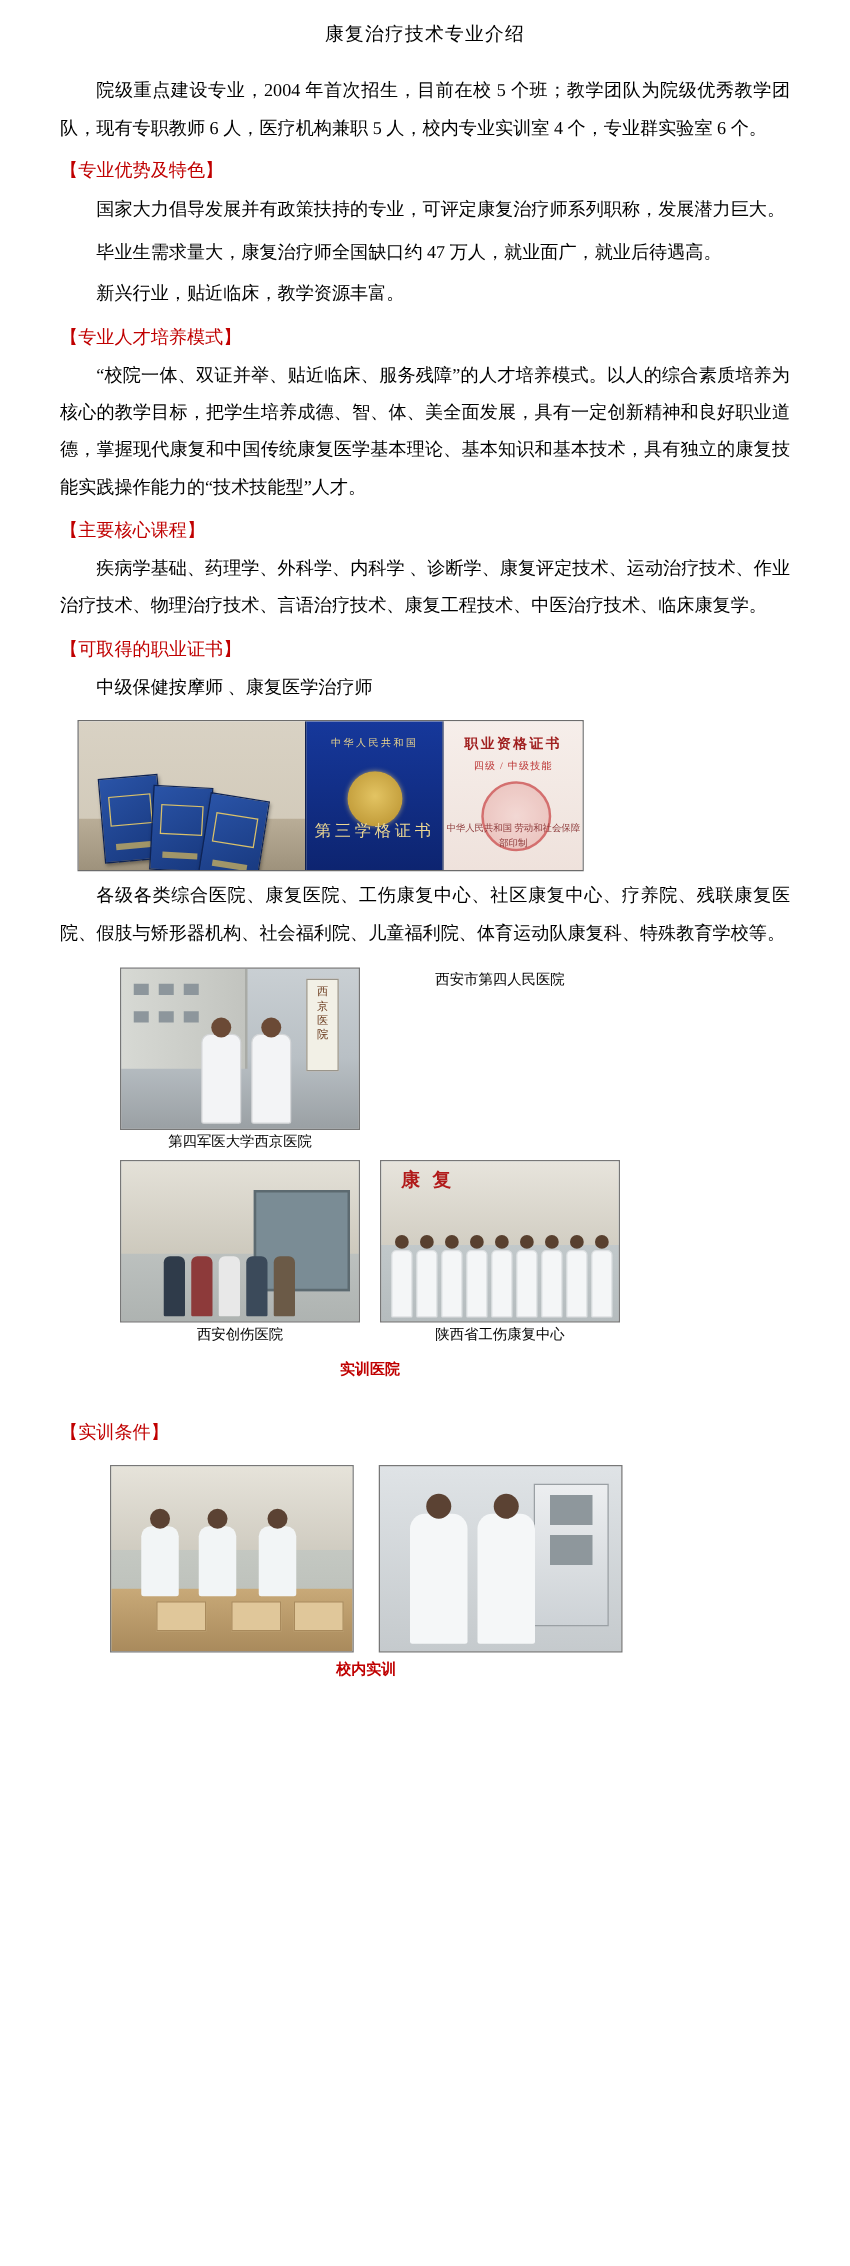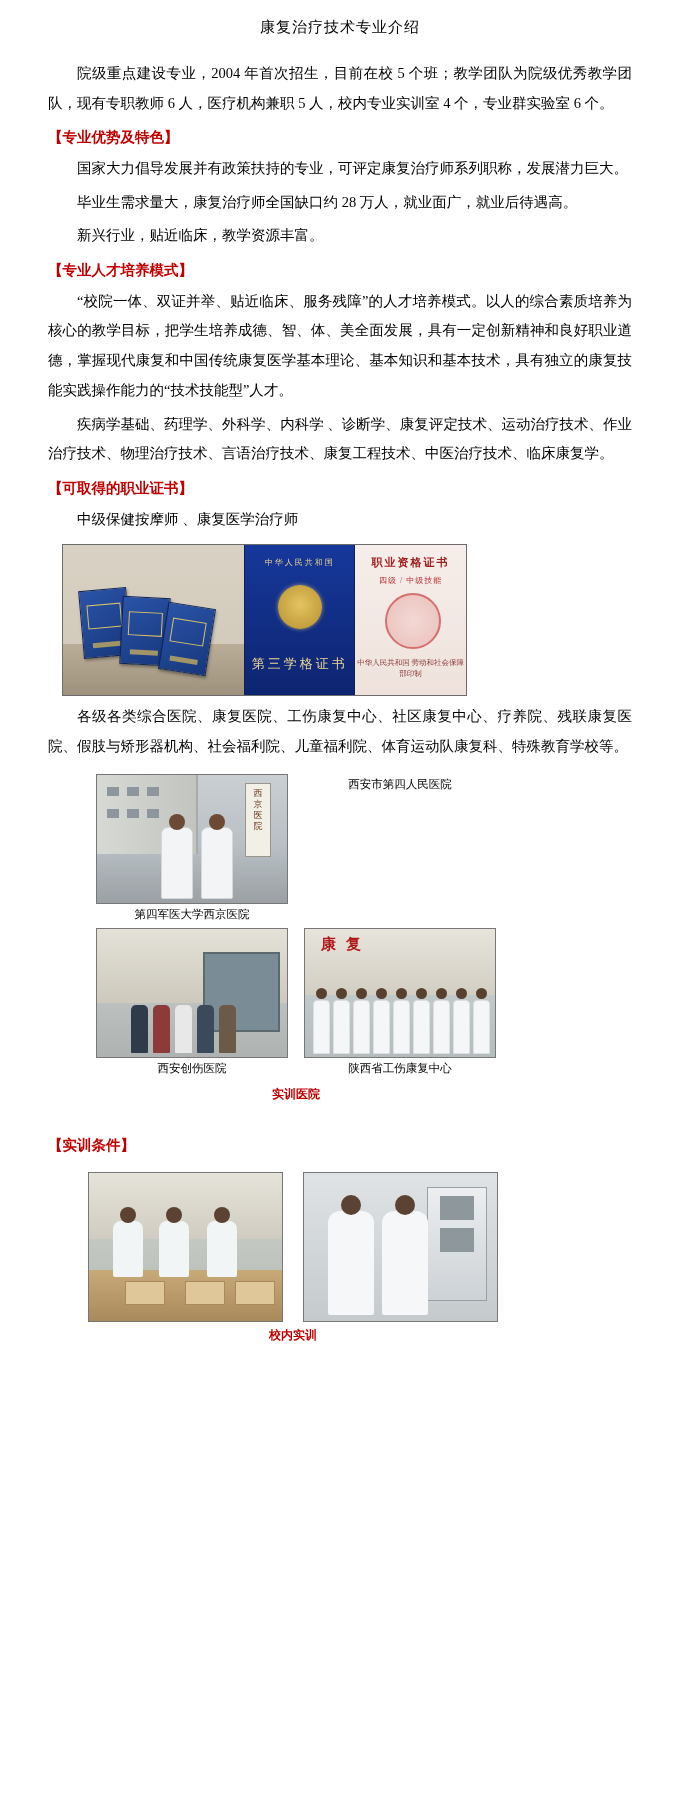--- a/index.html
+++ b/index.html
@@ -33,29 +33,29 @@
     line-height: 2.05;
     text-align: justify;
     text-justify: inter-ideograph;
     text-indent: 2em;
     color: #000;
   }
   .section-head {
     margin: 6px 0 2px 0;
     font-size: 14.5px;
     line-height: 1.9;
-    font-weight: bold;
+    font-weight: normal;
     color: #c00000;
     text-indent: 0;
   }
   
   .cert-figure {
     margin: 10px 0 6px 14px;
     width: 405px;
-    height: 152px;
+    height: 121px;
     display: flex;
     border: 1px solid #6c6c6c;
     box-sizing: border-box;
     overflow: hidden;
     justify-content: flex-end;
   }
   .cert-left {
     flex: 0 0 45%;
     background:
       linear-gradient(#d9d2c4, #cfc7b6);
@@ -265,26 +265,27 @@
 <body>
 
 <div class="page">
 
   <div class="doc-title">康复治疗技术专业介绍</div>
 
   <p class="para">院级重点建设专业，2004 年首次招生，目前在校 5 个班；教学团队为院级优秀教学团队，现有专职教师 6 人，医疗机构兼职 5 人，校内专业实训室 4 个，专业群实验室 6 个。</p>
 
   <p class="section-head">【专业优势及特色】</p>
   <p class="para">国家大力倡导发展并有政策扶持的专业，可评定康复治疗师系列职称，发展潜力巨大。</p>
-  <p class="para">毕业生需求量大，康复治疗师全国缺口约 28 万人，就业面广，就业后待遇高。</p>
+  <p class="para">毕业生需求量大，康复治疗师全国缺口约 47 万人，就业面广，就业后待遇高。</p>
   <p class="para">新兴行业，贴近临床，教学资源丰富。</p>
 
   <p class="section-head">【专业人才培养模式】</p>
   <p class="para">“校院一体、双证并举、贴近临床、服务残障”的人才培养模式。以人的综合素质培养为核心的教学目标，把学生培养成德、智、体、美全面发展，具有一定创新精神和良好职业道德，掌握现代康复和中国传统康复医学基本理论、基本知识和基本技术，具有独立的康复技能实践操作能力的“技术技能型”人才。</p>
 
+  <p class="section-head">【主要核心课程】</p>
   <p class="para">疾病学基础、药理学、外科学、内科学 、诊断学、康复评定技术、运动治疗技术、作业治疗技术、物理治疗技术、言语治疗技术、康复工程技术、中医治疗技术、临床康复学。</p>
 
   <p class="section-head">【可取得的职业证书】</p>
   <p class="para">中级保健按摩师 、康复医学治疗师</p>
 
   <div class="cert-figure">
     <div class="cert-left">
       <div class="desk"></div>
       <div class="book b1">
           <span class="gold"></span>

